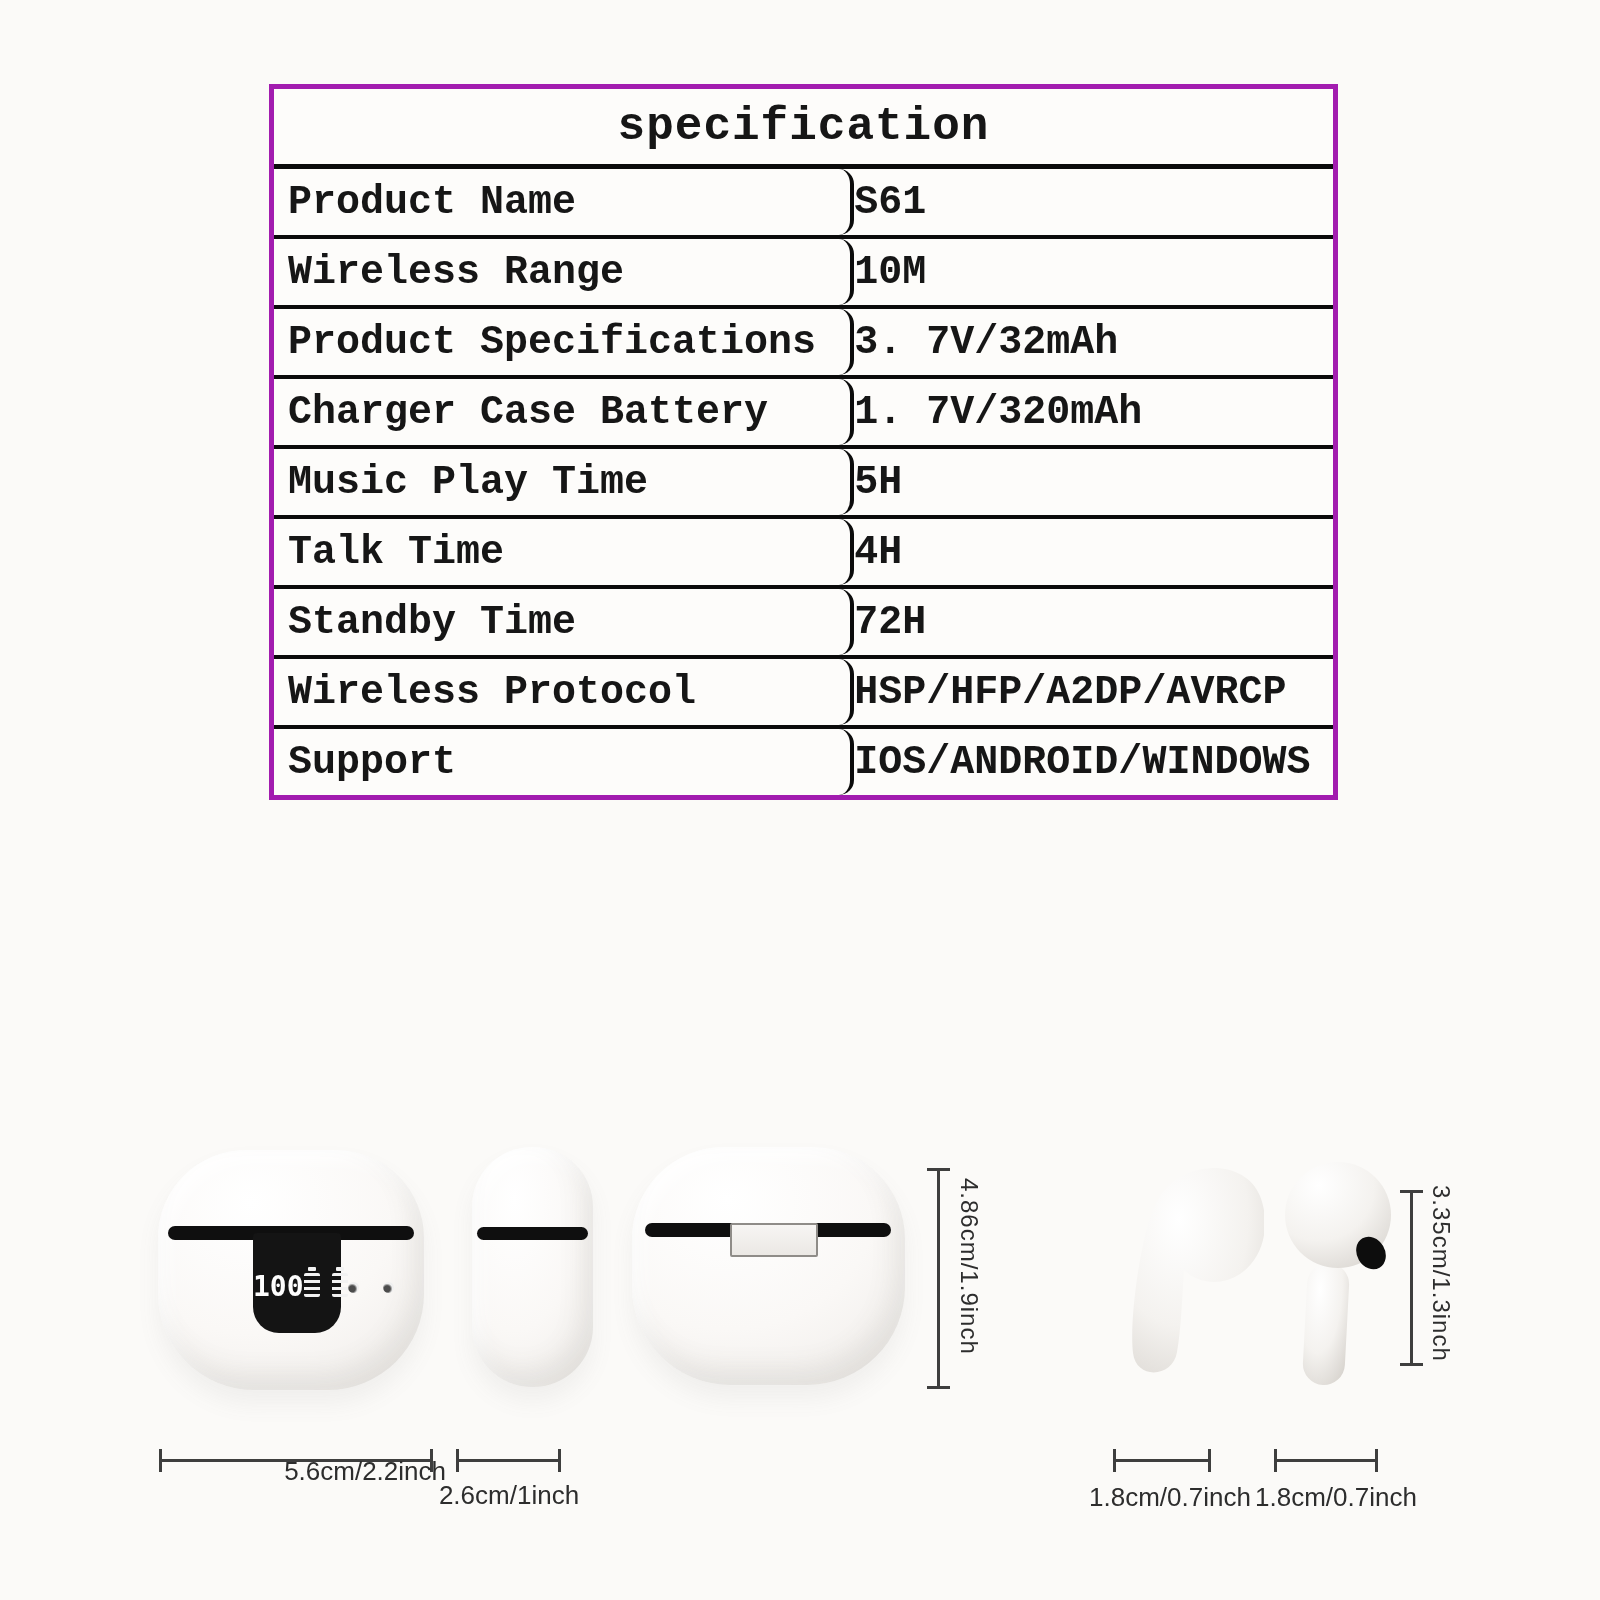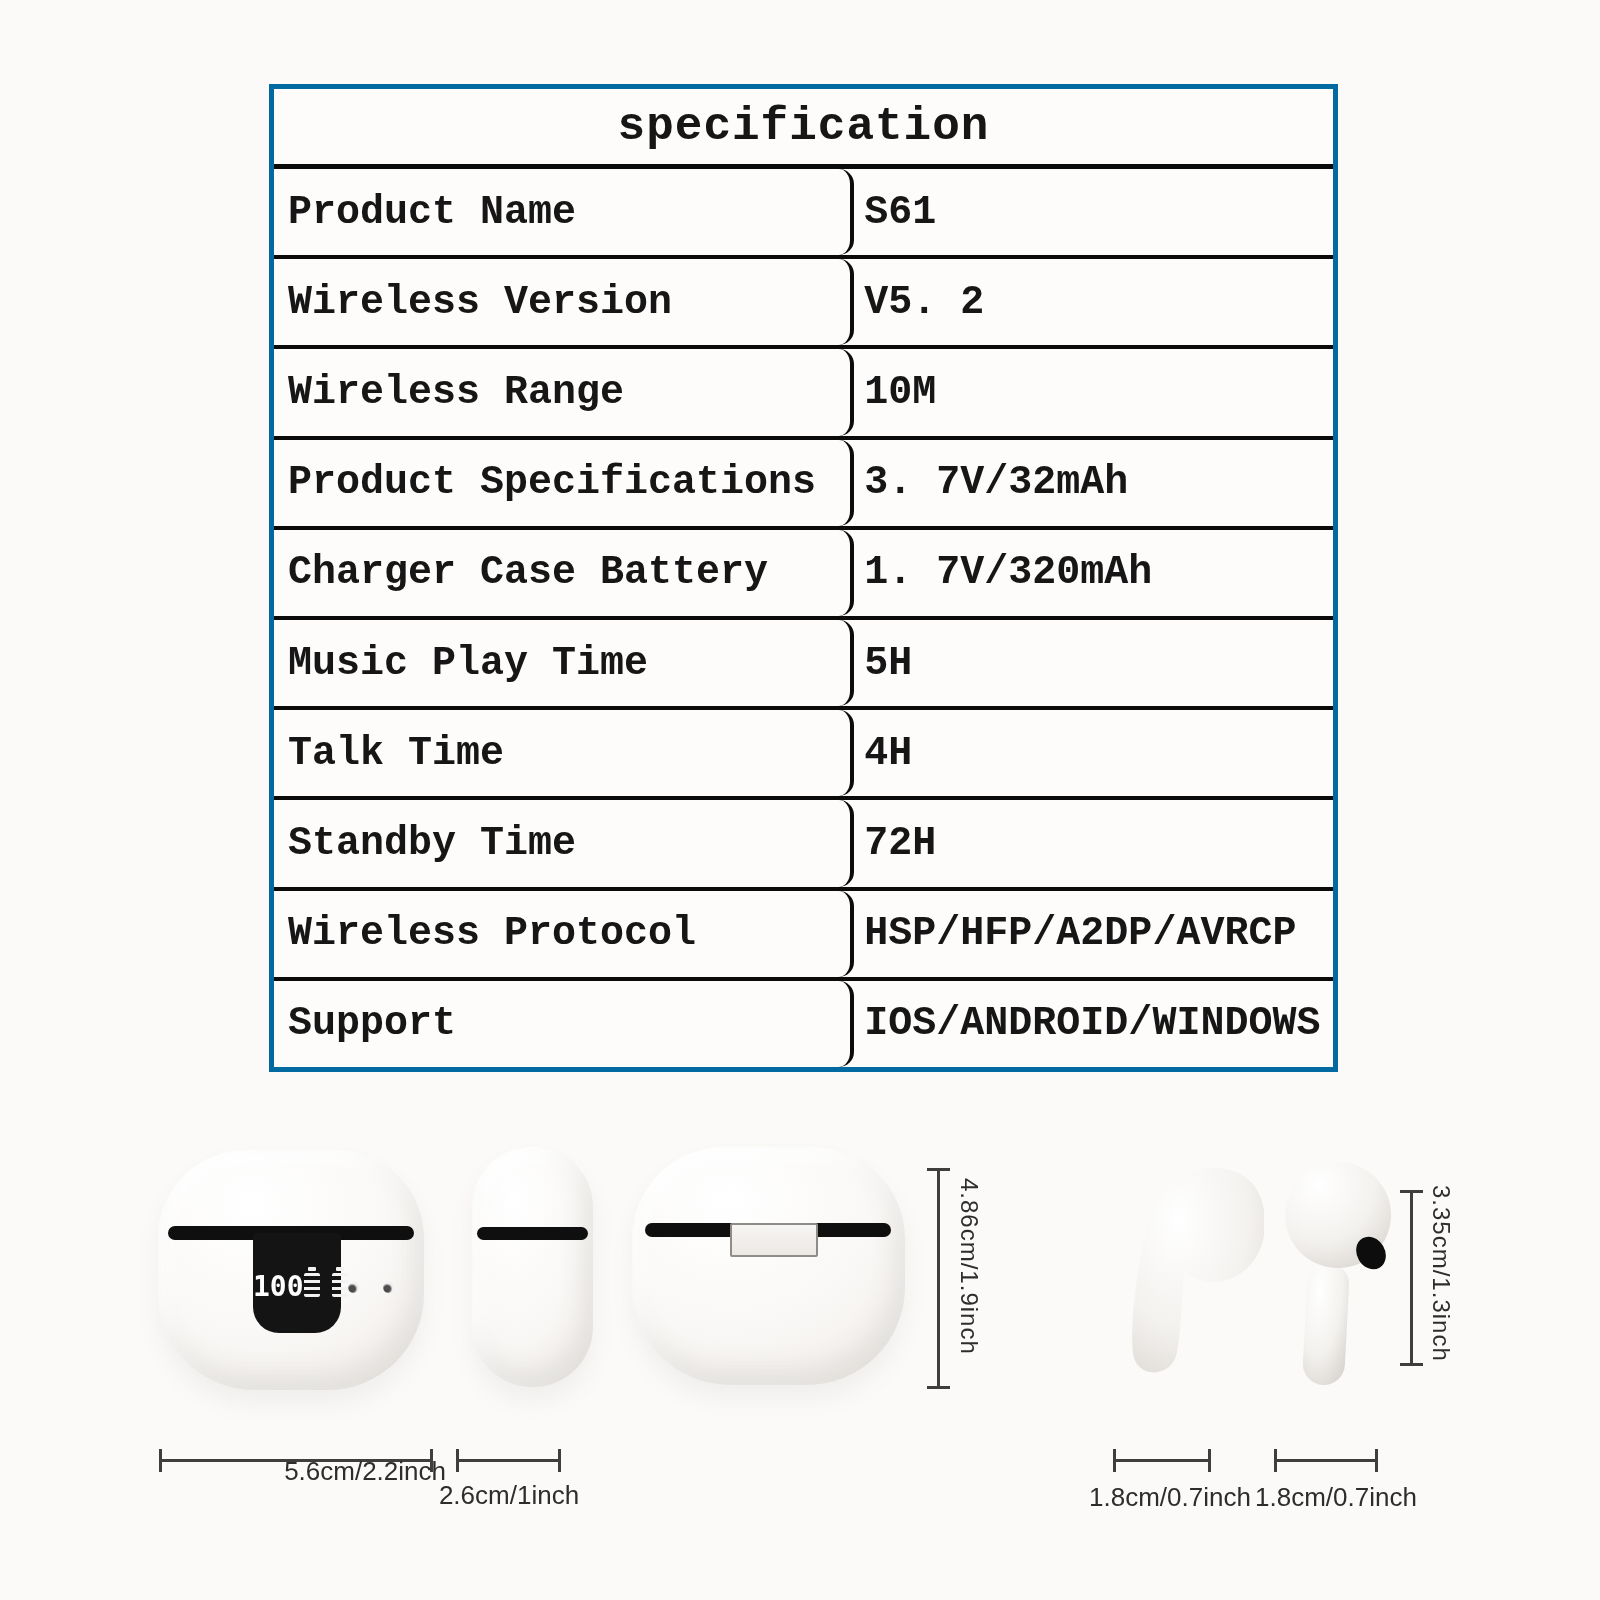--- a/index.html
+++ b/index.html
@@ -3,35 +3,35 @@
 <meta charset="utf-8">
 <style>
   html,body{margin:0;padding:0;background:#f6f5f3;}
   .canvas{
     position:relative;width:1600px;height:1600px;background:#fbfaf8;
     overflow:hidden;font-family:"Liberation Sans",sans-serif;
   }
 
   
   .spec-table{
-    position:absolute;left:269px;top:84px;width:1069px;height:988px;
-    box-sizing:border-box;border:5px solid #0369a1;background:#fdfcfa;
+    position:absolute;left:269px;top:84px;width:1069px;height:716px;
+    box-sizing:border-box;border:5px solid #a21caf;background:#fdfcfa;
     display:flex;flex-direction:column;
     font-family:"Liberation Mono",monospace;font-weight:700;color:#161616;
   }
   .spec-title{
     height:75px;flex:none;border-bottom:5px solid #0b0b0b;
     display:flex;align-items:center;justify-content:center;
     font-size:46px;letter-spacing:1px;
   }
   .spec-row{flex:1;display:flex;border-bottom:4px solid #0b0b0b;min-height:0;}
   .spec-row:last-child{border-bottom:none;}
   .cell{display:flex;align-items:center;font-size:40px;white-space:nowrap;overflow:hidden;}
   .cell-label{width:54.8%;flex:none;box-sizing:border-box;border-right:4px solid #0b0b0b;padding-left:14px;border-radius:15px;}
-  .cell-value{flex:1;padding-left:10px;}
+  .cell-value{flex:1;}
 
   
   .case{
     position:absolute;background:radial-gradient(130% 130% at 35% 22%,#ffffff 0%,#faf8f6 42%,#f0edea 72%,#dedad5 100%);
     box-shadow:inset -10px -16px 26px rgba(90,85,80,.10), inset 8px 10px 18px rgba(255,255,255,.9), 0 14px 22px rgba(120,115,110,.08);
   }
   .case-front{left:158px;top:1150px;width:266px;height:240px;border-radius:88px 88px 96px 96px;}
   .case-side{left:472px;top:1147px;width:121px;height:240px;border-radius:60px;}
   .case-back{left:632px;top:1147px;width:273px;height:238px;border-radius:92px 92px 98px 98px;}
   .seam{position:absolute;background:#0f0f0f;border-radius:8px;}
@@ -80,24 +80,20 @@
 <body>
 
 <div class="canvas">
 
   <div class="spec-table">
     <div class="spec-title">specification</div>
 
     <div class="spec-row">
       <div class="cell cell-label">Product Name</div>
       <div class="cell cell-value">S61</div>
-    </div>
-    <div class="spec-row">
-      <div class="cell cell-label">Wireless Version</div>
-      <div class="cell cell-value">V5. 2</div>
     </div>
     <div class="spec-row">
       <div class="cell cell-label">Wireless Range</div>
       <div class="cell cell-value">10M</div>
     </div>
     <div class="spec-row">
       <div class="cell cell-label">Product Specifications</div>
       <div class="cell cell-value">3. 7V/32mAh</div>
     </div>
     <div class="spec-row">

